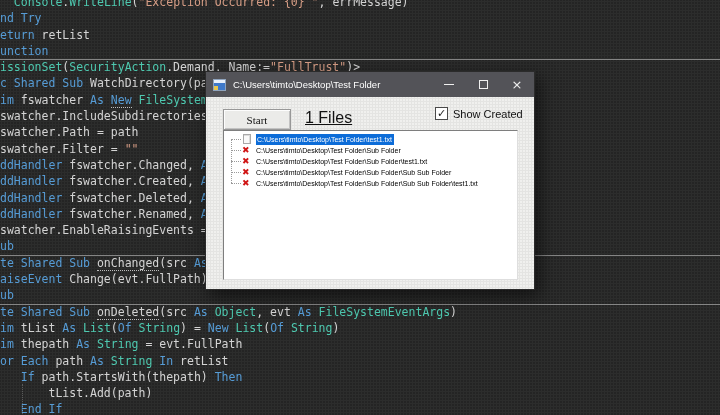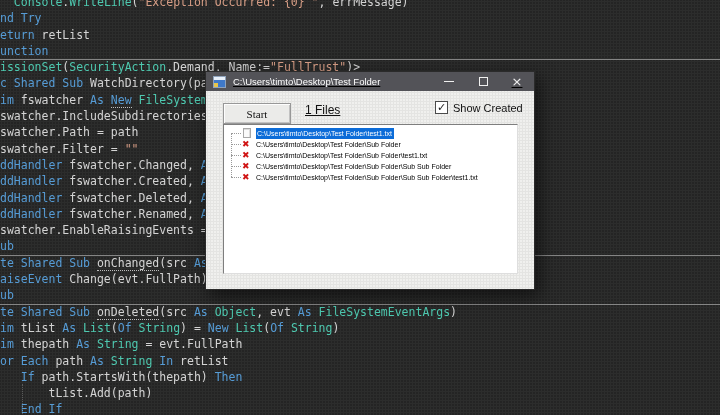--- a/index.html
+++ b/index.html
@@ -17,42 +17,42 @@
   .tok-t{color:var(--ty,#4EC9B0);}
   .tok-s{color:var(--st,#D69D85);}
   .tok-w{color:var(--pl,#D4D4D4);}
   .dots{border-bottom:1px dotted #bdbdbd;}
   .sep{position:absolute;left:0;width:720px;height:1px;background:var(--sep,#858585);}
   .iguide{position:absolute;width:0;border-left:1px dotted #5a5a5a;}
   
   .dialog{position:absolute;left:205px;top:71px;width:328px;height:217px;
           border:1px solid #2b2b2b;box-shadow:4px 6px 16px rgba(0,0,0,0.55);
           display:flex;flex-direction:column;font-family:"Liberation Sans",sans-serif;}
-  .titlebar{height:19px;background:var(--titlebar-bg,#535358);display:flex;align-items:center;
-            padding-left:7px;flex:0 0 auto;text-decoration:underline;}
+  .titlebar{height:25px;background:var(--titlebar-bg,#535358);display:flex;align-items:center;
+            padding-left:7px;flex:0 0 auto;}
   .appicon{width:13px;height:12px;border:1px solid #8fa3bc;box-sizing:border-box;
            background:linear-gradient(#e8f0fa 0 3px,#3f79c9 3px);position:relative;flex:0 0 auto;}
   .appicon::after{content:"";position:absolute;left:0;bottom:0;width:4px;height:4px;background:#e8c64a;}
   .title{color:#ffffff;font-size:9.5px;margin-left:7px;flex:1 1 auto;white-space:nowrap;
          overflow:hidden;}
   .winbtns{display:flex;height:100%;flex:0 0 auto;}
   .wbtn{width:34px;height:100%;display:flex;align-items:center;justify-content:center;color:#f0f0f0;}
   .min-glyph{display:block;width:10px;height:1px;background:#f0f0f0;}
   .max-glyph{display:block;width:9px;height:9px;border:1px solid #f0f0f0;box-sizing:border-box;}
   .close-glyph{font-size:13px;line-height:1;font-family:"DejaVu Sans",sans-serif;}
   .client{position:relative;flex:1 1 auto;
           background-color:var(--client-bg,#f0f0ee);
           background-image:radial-gradient(rgba(0,0,0,0.05) 1px, transparent 1.1px);
           background-size:3px 3px;}
   .start{position:absolute;left:17px;top:12px;width:68px;height:21px;
          background:#ebebe9;border:1px solid #989898;
          box-shadow:inset 1px 1px 0 #fdfdfd, inset -1px -1px 0 #c2c2c2;
          font-family:Liberation Serif, serif;font-size:11px;color:#111;text-align:center;
          padding:0;cursor:default;}
-  .files{position:absolute;left:99px;top:12px;font-size:12px;color:#111;text-decoration:underline;}
+  .files{position:absolute;left:99px;top:12px;font-size:16px;color:#111;text-decoration:underline;}
   .chk{position:absolute;left:229px;top:10px;display:flex;align-items:center;font-size:11px;color:#111;}
   .box{width:11px;height:11px;background:#fff;border:1px solid #4a4a4a;box-sizing:content-box;
        display:flex;align-items:center;justify-content:center;margin-right:5px;}
   .tick{font-size:11px;line-height:1;color:#1c1c1c;margin-top:-1px;}
   .listbox{position:absolute;left:17px;top:33px;width:295px;height:150px;background:#ffffff;
            border:1px solid #7e7e7e;border-right-color:#dedede;border-bottom-color:#dedede;
            box-sizing:border-box;overflow:hidden;padding-top:3px;}
   .vline{position:absolute;left:7px;top:8px;border-left:1px dotted #9a9a9a;}
   .trow{position:relative;height:11px;}
   .stub{position:absolute;left:7px;top:5px;width:10px;border-top:1px dotted #9a9a9a;}

